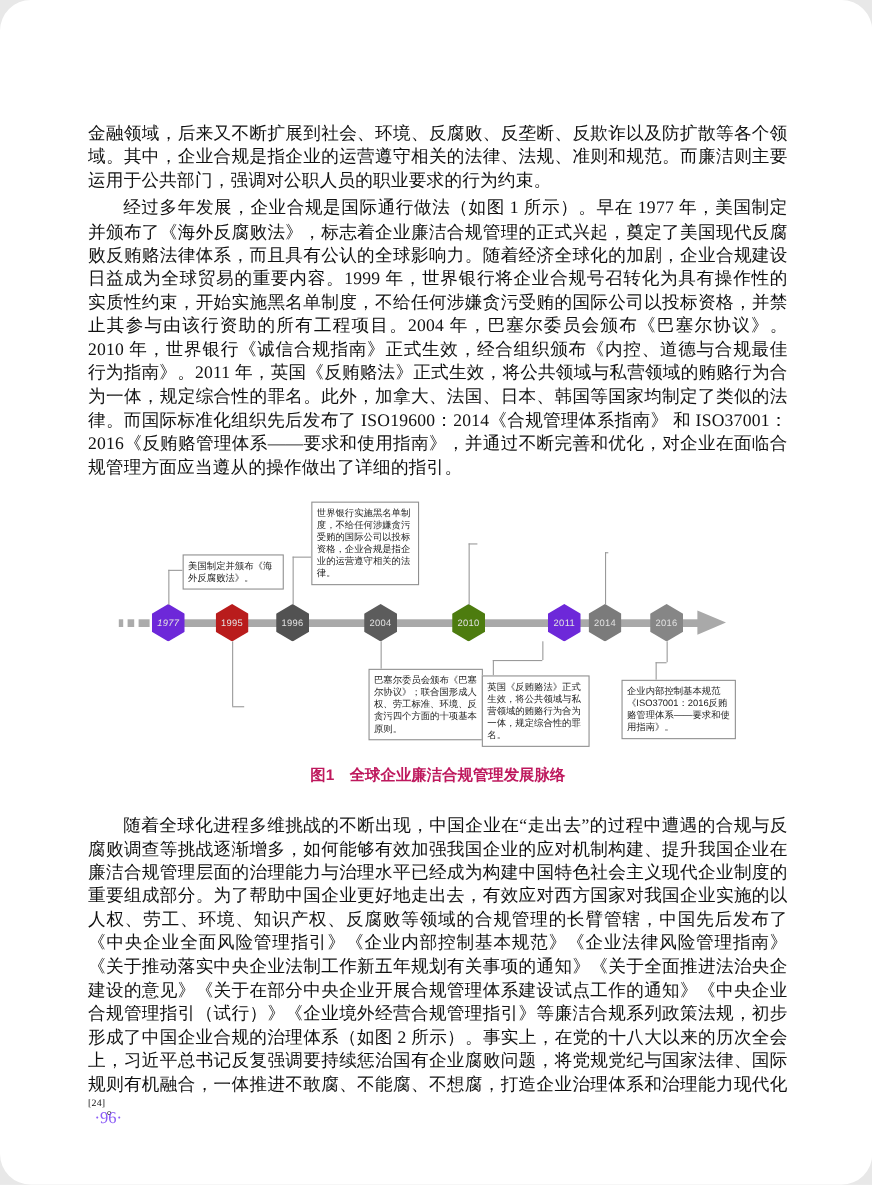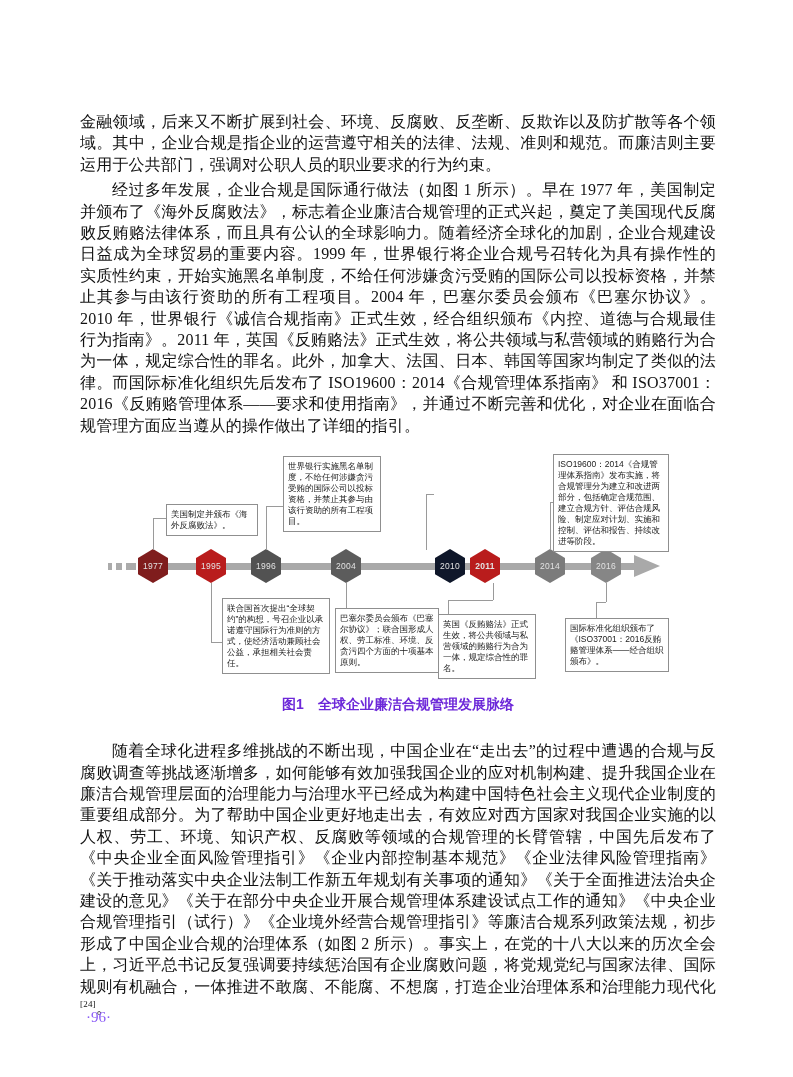--- a/index.html
+++ b/index.html
@@ -3,20 +3,21 @@
 <meta charset="utf-8">
 <style>
   html,body{margin:0;padding:0;background:#e8e8e8;}
   .page{
     position:relative;
     width:793px;height:1077px;
     background:#ffffff;
     margin:0 auto;
     overflow:hidden;
     font-family:"Liberation Serif","DejaVu Serif",serif;
+    border-radius:28px;
   }
   .content{
     position:absolute;left:80px;top:111px;width:636px;
   }
   p.body-text{
     margin:0;
     font-size:16px;
     line-height:21.4px;
     text-align:justify;
     color:#111;
@@ -44,26 +45,26 @@
   .d1{left:10px;width:4px;}
   .d2{left:18px;width:6px;}
   .d3{left:28px;width:10px;}
 
   .hex{
     position:absolute;top:103px;width:30px;height:34px;
     clip-path:polygon(50% 0,100% 26%,100% 74%,50% 100%,0 74%,0 26%);
     display:flex;align-items:center;justify-content:center;
     color:#e2e2e2;font-size:8.5px;letter-spacing:0.3px;
   }
-  .hx0{left:40px;background:#7f1d1d;}
+  .hx0{left:40px;background:#6d28d9;font-style:italic;}
   .hx1{left:98px;background:#b91c1c;}
   .hx2{left:153px;background:#525252;}
   .hx3{left:233px;background:#5c5c5c;}
-  .hx4{left:313px;background:#0f172a;margin-left:24px;}
-  .hx5{left:372px;background:#b91c1c;font-weight:bold;}
+  .hx4{left:313px;background:#4d7c0f;}
+  .hx5{left:400px;background:#6d28d9;}
   .hx6{left:437px;background:#7b7b7b;text-align:right;}
   .hx7{left:493px;background:#868686;}
 
   .tbox{
     position:absolute;
     border:1px solid #8f8f8f;
     background:#fff;
     padding:4px 4px;
     font-size:8.5px;line-height:11px;
     color:#222;text-align:left;
@@ -78,21 +79,21 @@
   .bx2011{left:340px;top:168px;width:88px;}
   .bx2016{left:467px;top:172px;width:94px;}
 
   .cl{position:absolute;background:#9a9a9a;z-index:1;}
   .cl.v{width:1px;}
   .cl.h{height:1px;}
 
   .fig-caption{
     text-align:center;
     font-family:"Liberation Sans","DejaVu Sans",sans-serif;
-    font-weight:bold;font-size:14px;color:#6d28d9;
+    font-weight:bold;font-size:14px;color:#be185d;
     margin:4px 0 26px;
   }
   .cap-label{margin-right:14px;}
 
   .page-num{
     position:absolute;left:86px;top:1009px;
     font-size:15px;color:#8b5cf6;
     font-family:"Liberation Serif","DejaVu Serif",serif;
   }
 </style>
@@ -138,26 +139,24 @@
         <div class="hex hx0">1977</div>
         <div class="hex hx1">1995</div>
         <div class="hex hx2">1996</div>
         <div class="hex hx3">2004</div>
         <div class="hex hx4">2010</div>
         <div class="hex hx5">2011</div>
         <div class="hex hx6">2014</div>
         <div class="hex hx7">2016</div>
 
         <div class="tbox bx1977">美国制定并颁布《海外反腐败法》。</div>
-        <div class="tbox bx1999">世界银行实施黑名单制度，不给任何涉嫌贪污受贿的国际公司以投标资格，并禁止其参与由该行资助的所有工程项目。</div>
-        <div class="tbox bx2014">ISO19600：2014《合规管理体系指南》发布实施，将合规管理分为建立和改进两部分，包括确定合规范围、建立合规方针、评估合规风险、制定应对计划、实施和控制、评估和报告、持续改进等阶段。</div>
-        <div class="tbox bx1995">联合国首次提出“全球契约”的构想，号召企业以承诺遵守国际行为准则的方式，使经济活动兼顾社会公益，承担相关社会责任。</div>
+        <div class="tbox bx1999">世界银行实施黑名单制度，不给任何涉嫌贪污受贿的国际公司以投标资格，企业合规是指企业的运营遵守相关的法律。</div>
         <div class="tbox bx2004">巴塞尔委员会颁布《巴塞尔协议》；联合国形成人权、劳工标准、环境、反贪污四个方面的十项基本原则。</div>
         <div class="tbox bx2011">英国《反贿赂法》正式生效，将公共领域与私营领域的贿赂行为合为一体，规定综合性的罪名。</div>
-        <div class="tbox bx2016">国际标准化组织颁布了《ISO37001：2016反贿赂管理体系——经合组织颁布》。</div>
+        <div class="tbox bx2016">企业内部控制基本规范《ISO37001：2016反贿赂管理体系——要求和使用指南》。</div>
       </div>
 
       <figcaption class="fig-caption">
         <span class="cap-label">图1</span><span>全球企业廉洁合规管理发展脉络</span>
       </figcaption>
     </figure>
 
     <p class="body-text indent">
       <span>随着全球化进程多维挑战的不断出现，中国企业在“走出去”的过程中遭遇的合规与反腐败调查等挑战逐渐增多，如何能够有效加强我国企业的应对机制构建、提升我国企业在廉洁合规管理层面的治理能力与治理水平已经成为构建中国特色社会主义现代企业制度的重要组成部分。为了帮助中国企业更好地走出去，有效应对西方国家对我国企业实施的以人权、劳工、环境、知识产权、反腐败等领域的合规管理的长臂管辖，中国先后发布了《中央企业全面风险管理指引》《企业内部控制基本规范》《企业法律风险管理指南》《关于推动落实中央企业法制工作新五年规划有关事项的通知》《关于全面推进法治央企建设的意见》《关于在部分中央企业开展合规管理体系建设试点工作的通知》《中央企业合规管理指引（试行）》《企业境外经营合规管理指引》等廉洁合规系列政策法规，初步形成了中国企业合规的治理体系（如图 2 所示）。事实上，在党的十八大以来的历次全会上，习近平总书记反复强调要持续惩治国有企业腐败问题，将党规党纪与国家法律、国际规则有机融合，一体推进不敢腐、不能腐、不想腐，打造企业治理体系和治理能力现代化</span><sup class="cite">[24]</sup><span>。</span>
     </p>

